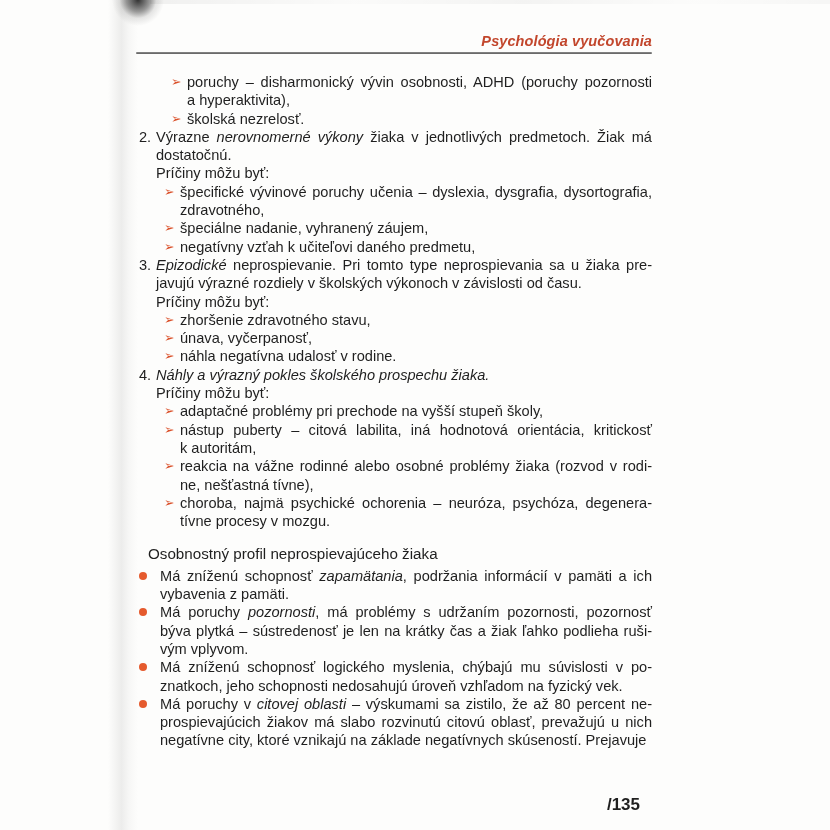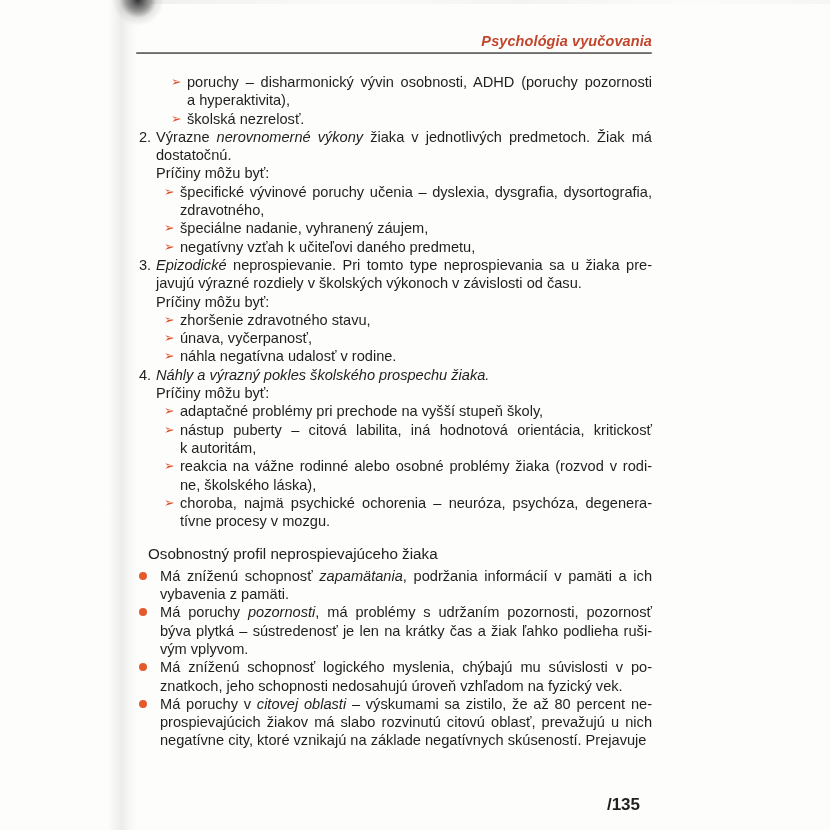--- a/index.html
+++ b/index.html
@@ -152,21 +152,21 @@
           <div class="line">adaptačné problémy pri prechode na vyšší stupeň školy,</div>
         </div>
         <div class="chev-item">
           <span class="chev-marker" style="color: rgb(218, 79, 40);">➢</span>
           <div class="line jst">nástup puberty – citová labilita, iná hodnotová orientácia, kritickosť</div>
           <div class="line">k autoritám,</div>
         </div>
         <div class="chev-item">
           <span class="chev-marker" style="color: rgb(218, 79, 40);">➢</span>
           <div class="line jst">reakcia na vážne rodinné alebo osobné problémy žiaka (rozvod v rodi-</div>
-          <div class="line">ne, školského láska),</div>
+          <div class="line">ne, nešťastná tívne),</div>
         </div>
         <div class="chev-item">
           <span class="chev-marker" style="color: rgb(218, 79, 40);">➢</span>
           <div class="line jst">choroba, najmä psychické ochorenia – neuróza, psychóza, degenera-</div>
           <div class="line">tívne procesy v mozgu.</div>
         </div>
       </div>
       <div class="section-heading">Osobnostný profil neprospievajúceho žiaka</div>
       <div class="bullets">
         <div class="bullet-item">

